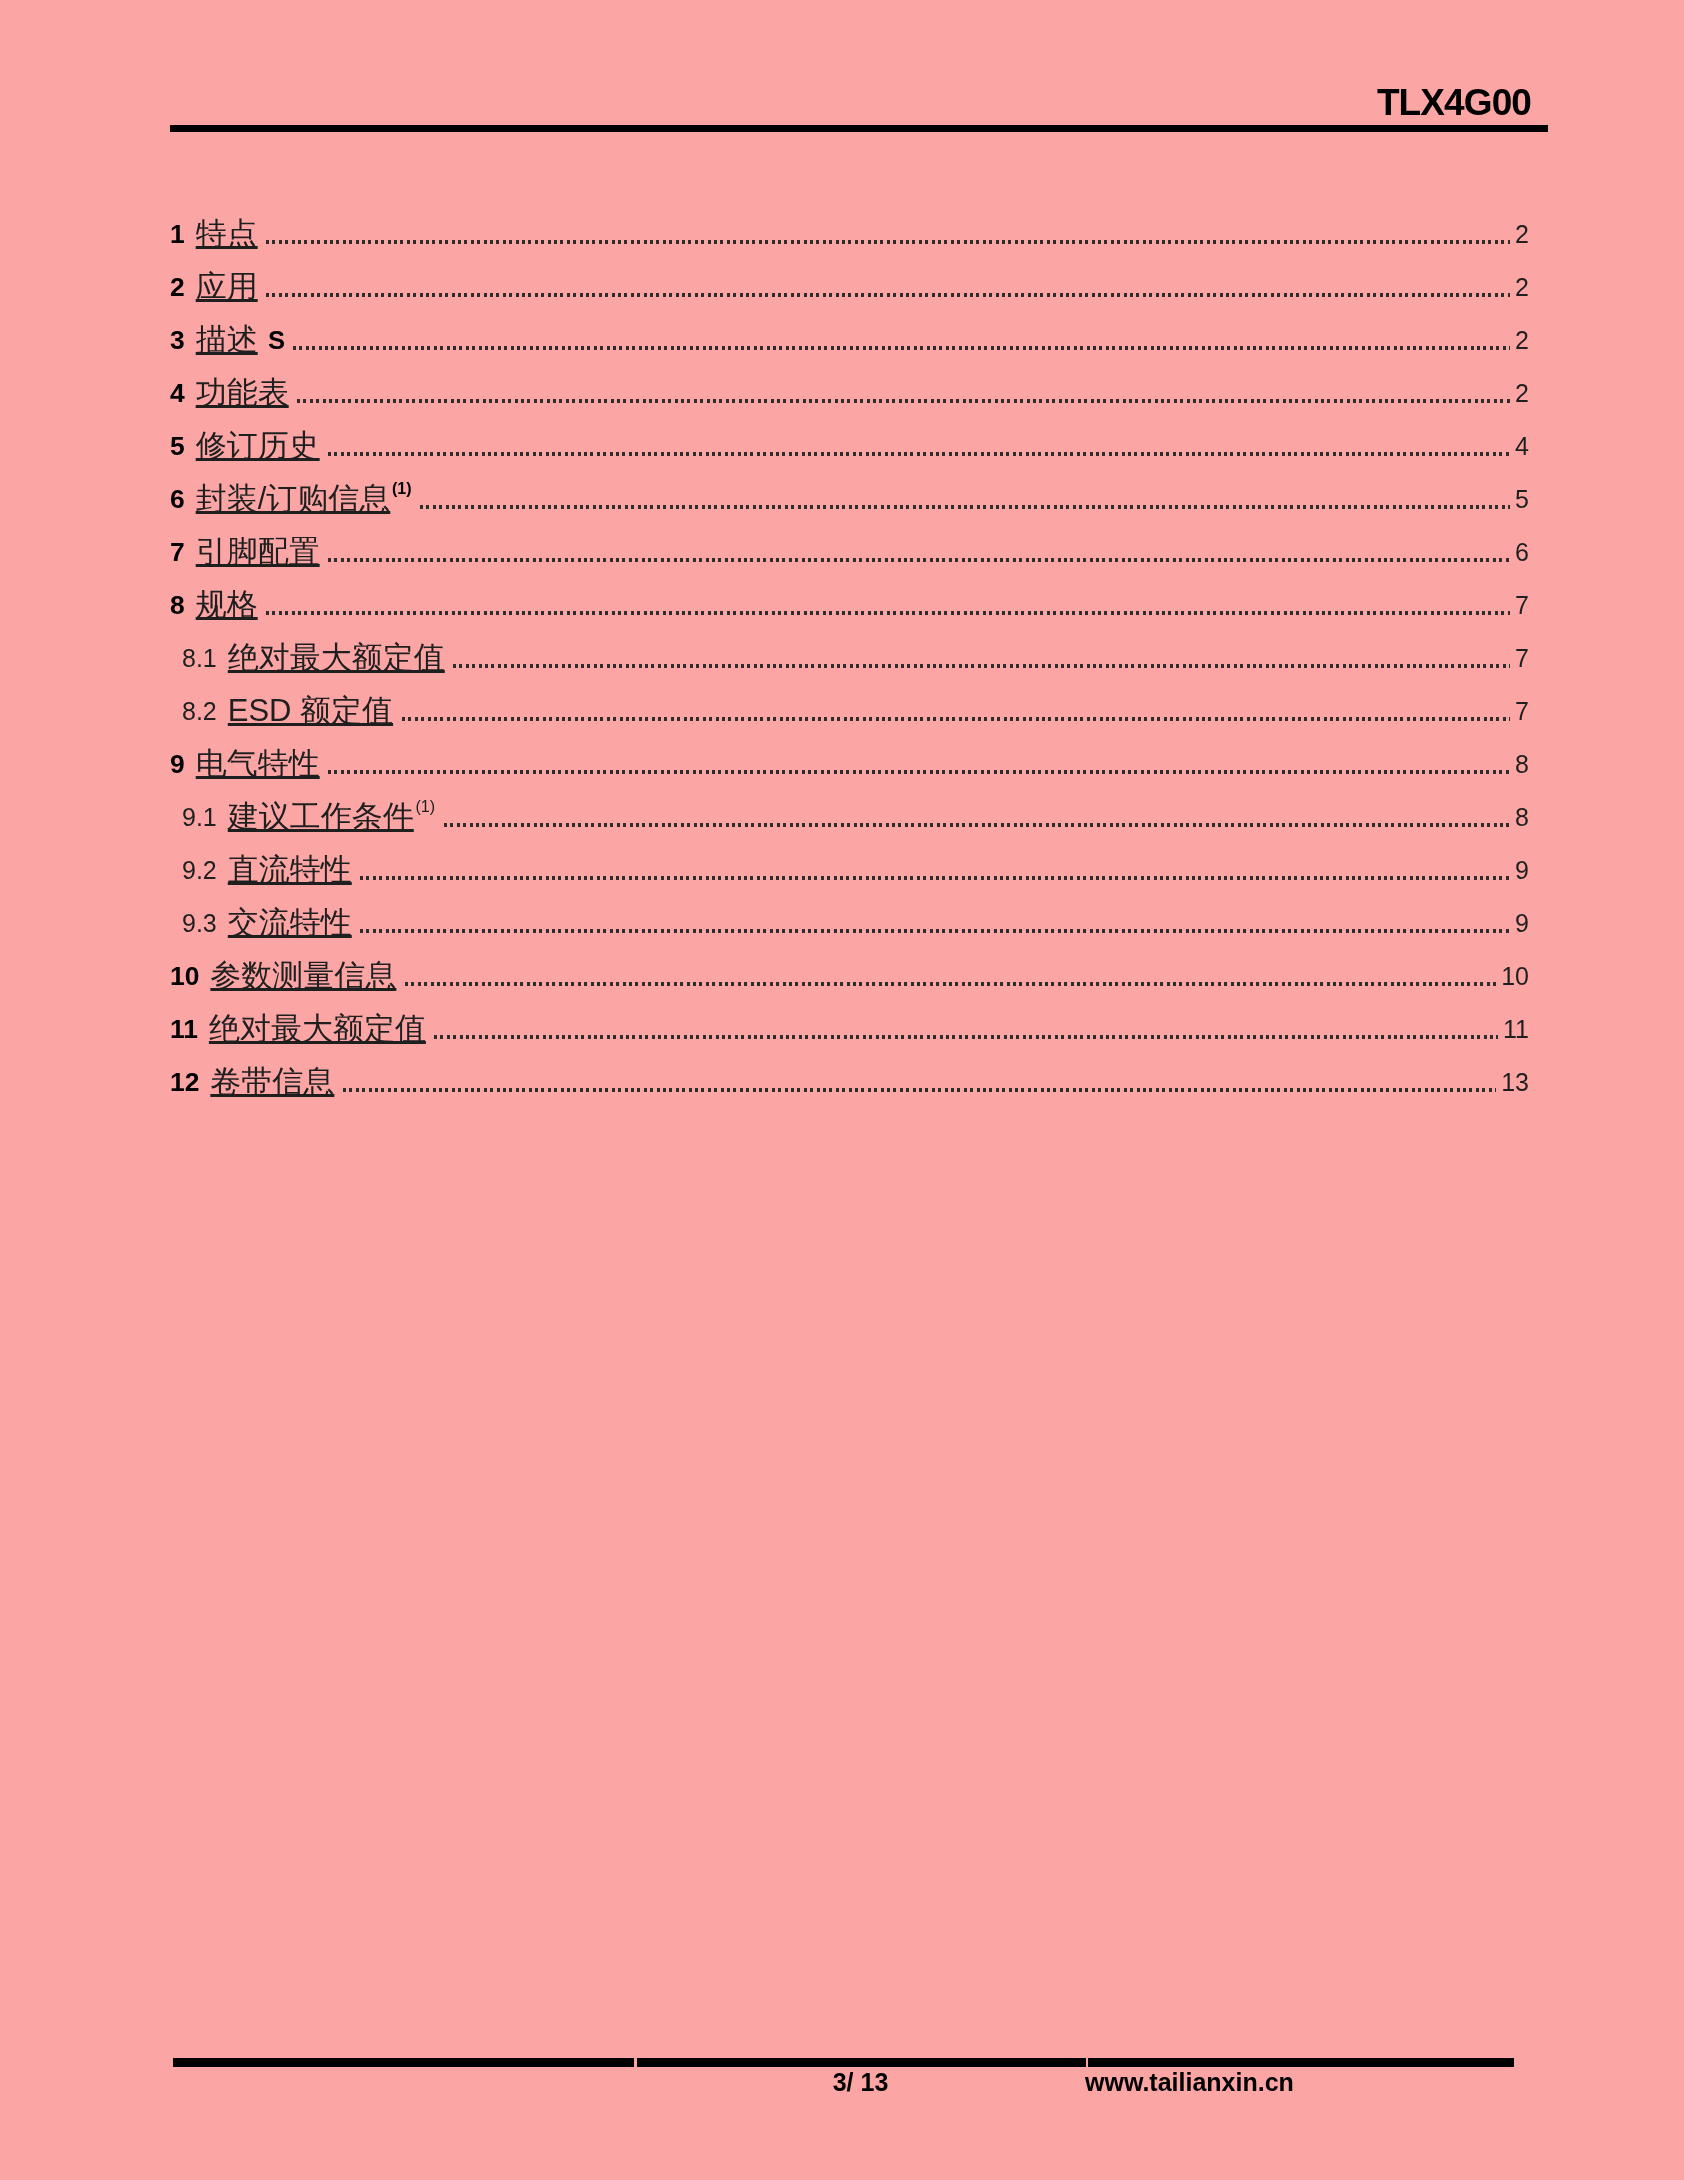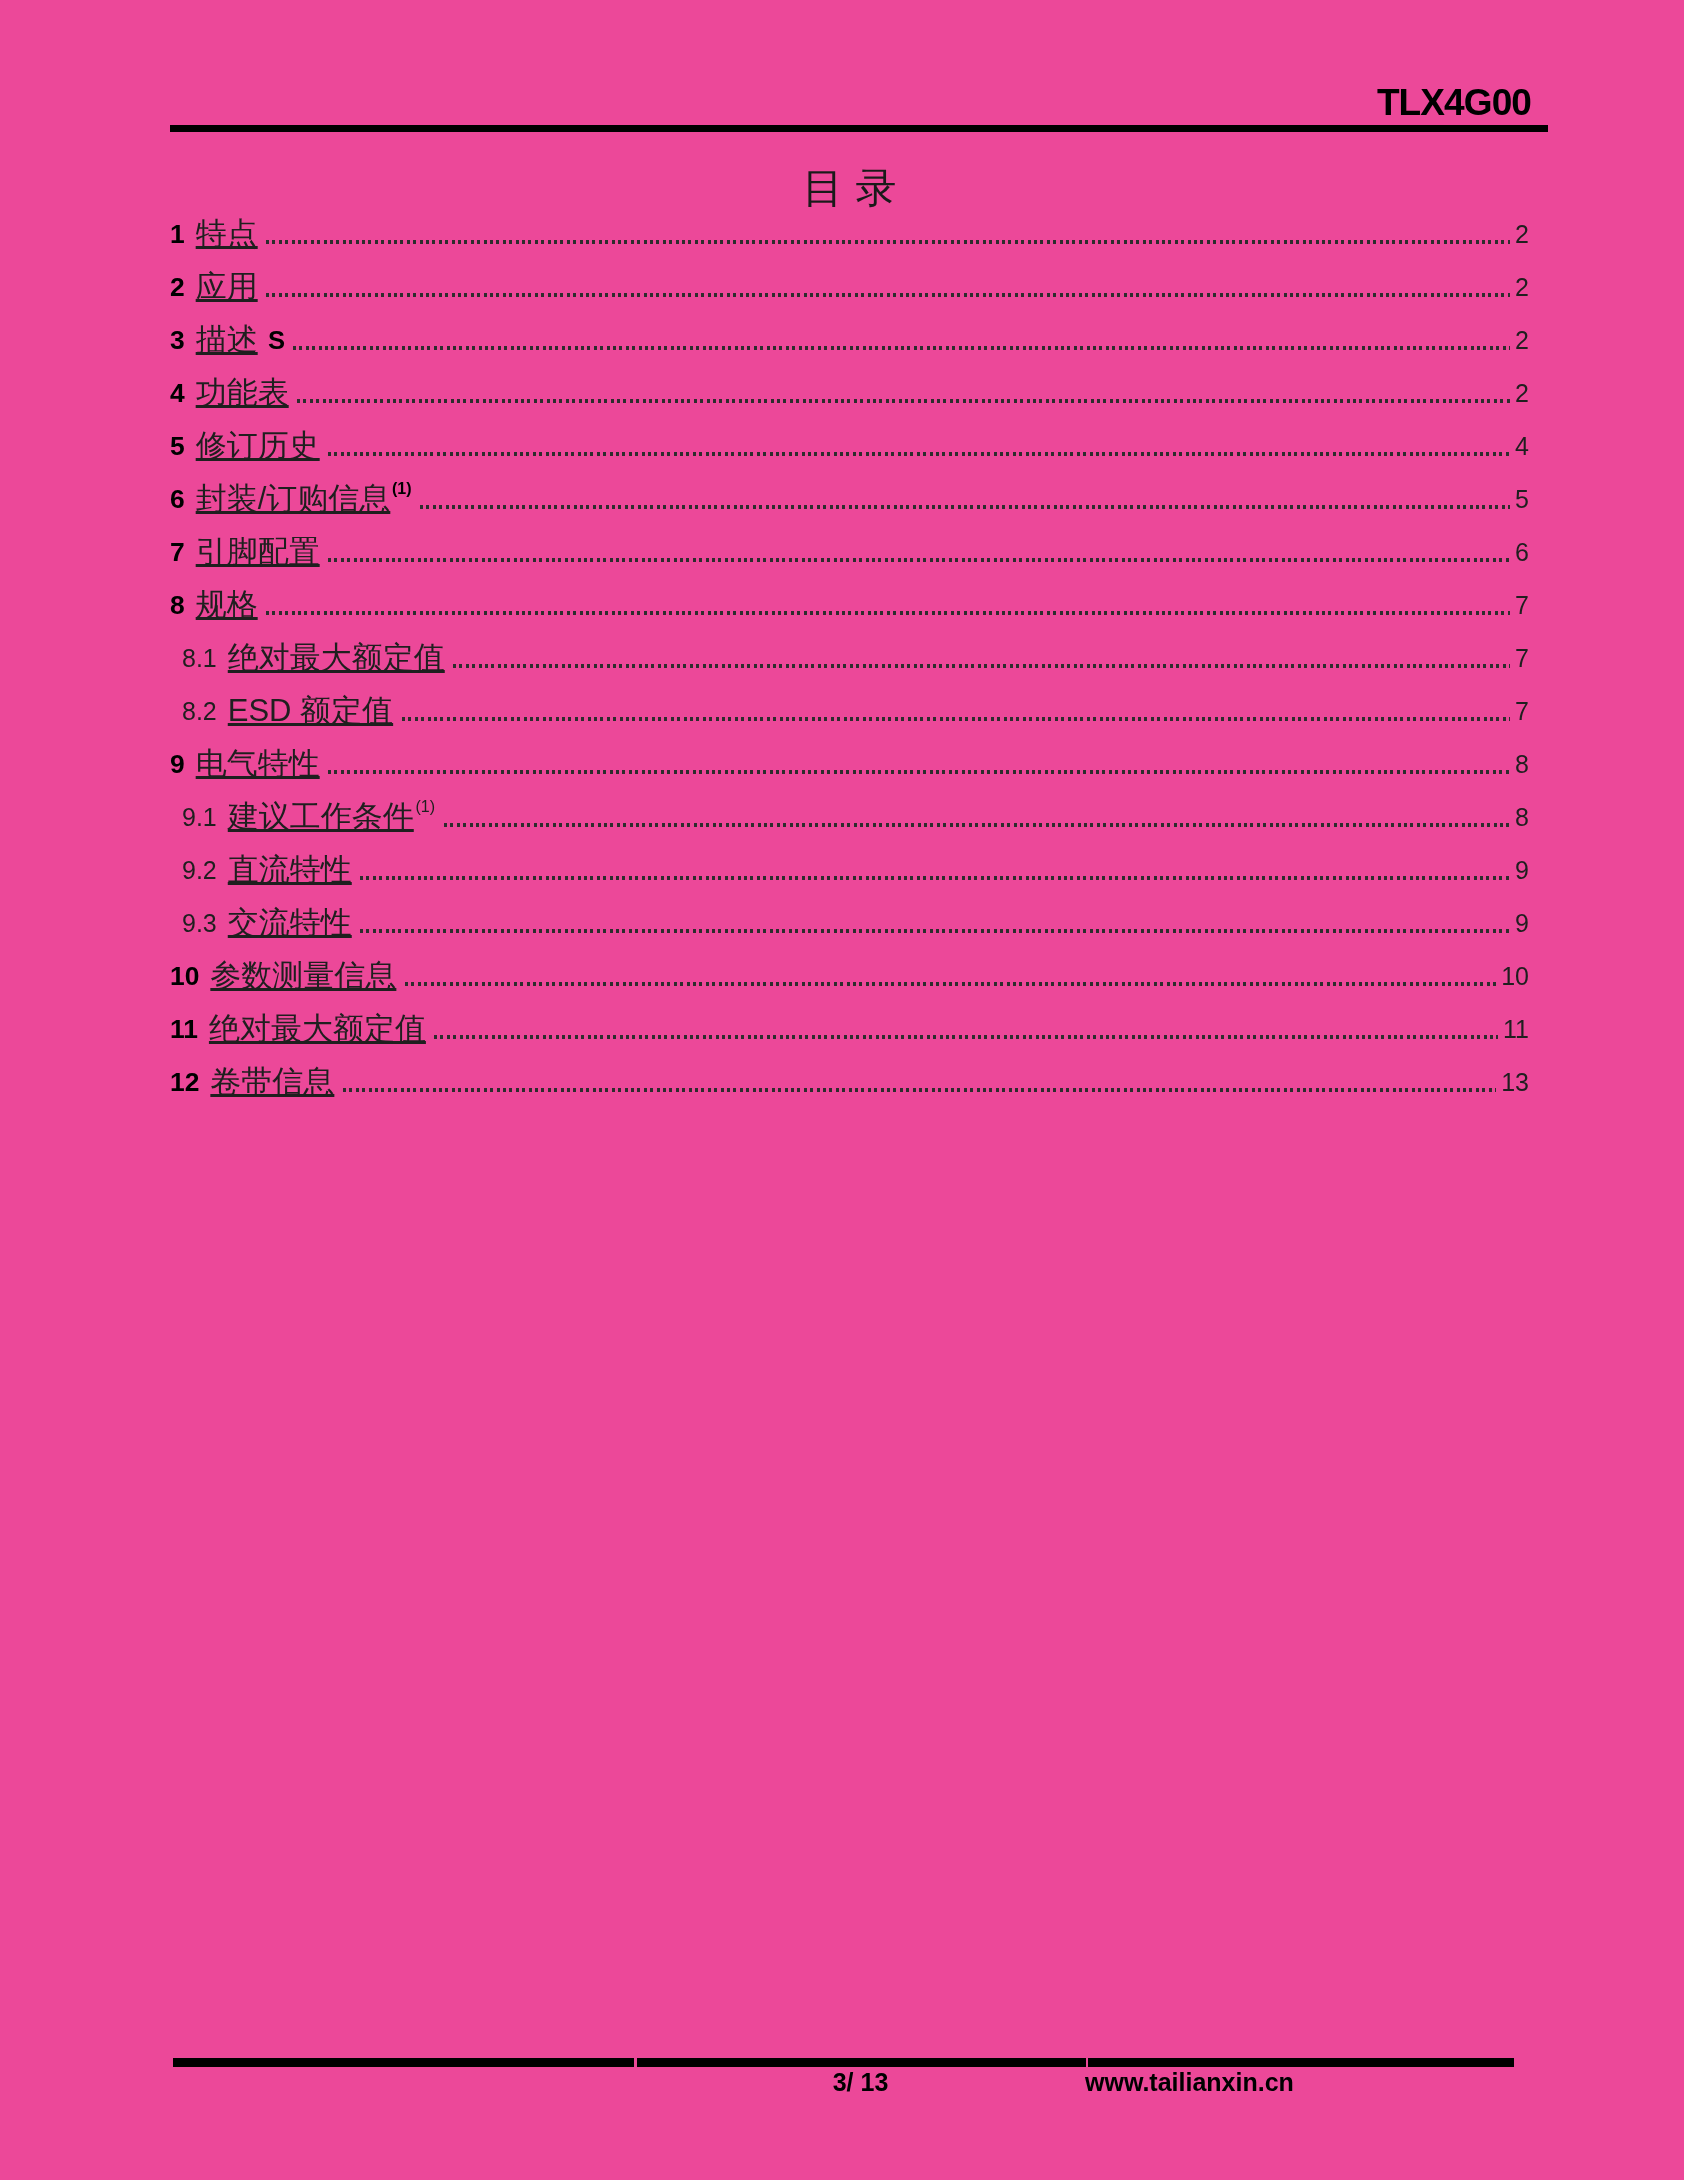--- a/index.html
+++ b/index.html
@@ -1,20 +1,20 @@
 <!DOCTYPE html>
 <html style="font-size:13.6px"><head>
 <meta charset="utf-8">
 <style>
   html,body { margin:0; padding:0; background:#ffffff; }
   .page {
     position: relative;
     width: 1685px;
     height: 2181px;
-    background: #ec4899;
+    background: #fca5a5;
     font-family: "Liberation Sans", "DejaVu Sans", sans-serif;
     color: #111111;
     overflow: hidden;
   }
 
   
   .doc-header {
     position: absolute;
     left: 170px;
     top: 83px;
@@ -146,21 +146,20 @@
 </head>
 <body>
 
 <div class="page">
 
   <div class="doc-header">
     <div class="doc-title">TLX4G00</div>
     <div class="header-rule"></div>
   </div>
 
-  <div class="toc-title">目录</div>
 
   <div class="toc-list" id="toc-list">
       <div class="toc-row lvl1">
         <span class="toc-num">1</span>
         <span class="toc-label">特点</span>
         <span class="toc-dots"></span>
         <span class="toc-pagenum">2</span>
       </div>
       <div class="toc-row lvl1">
         <span class="toc-num">2</span>

